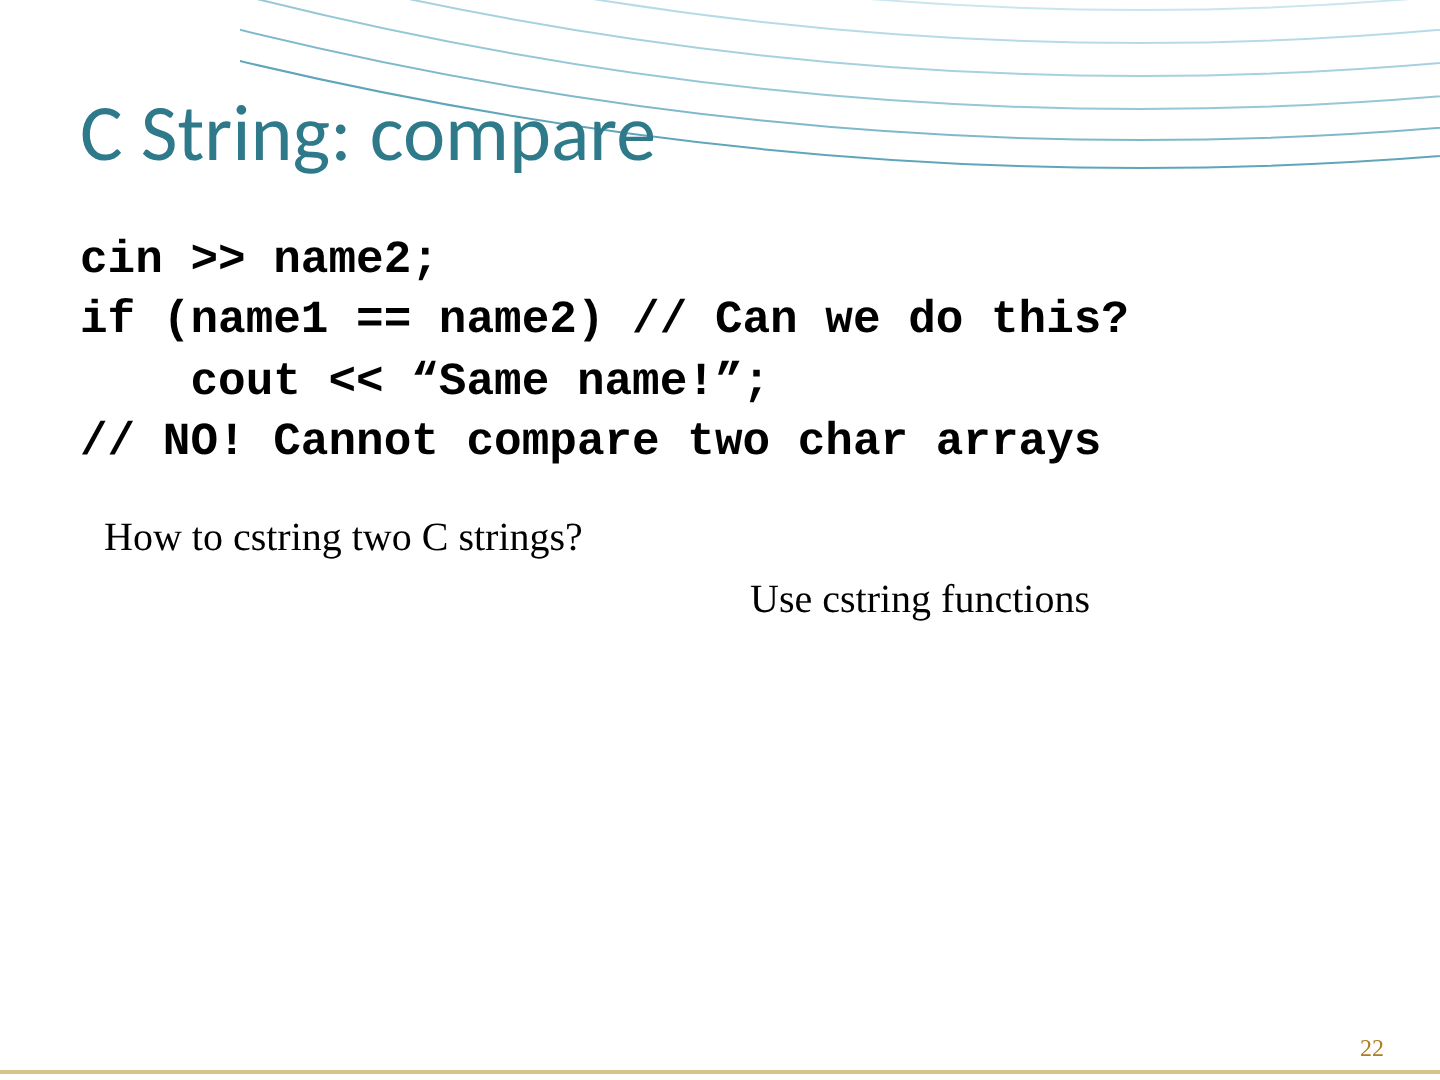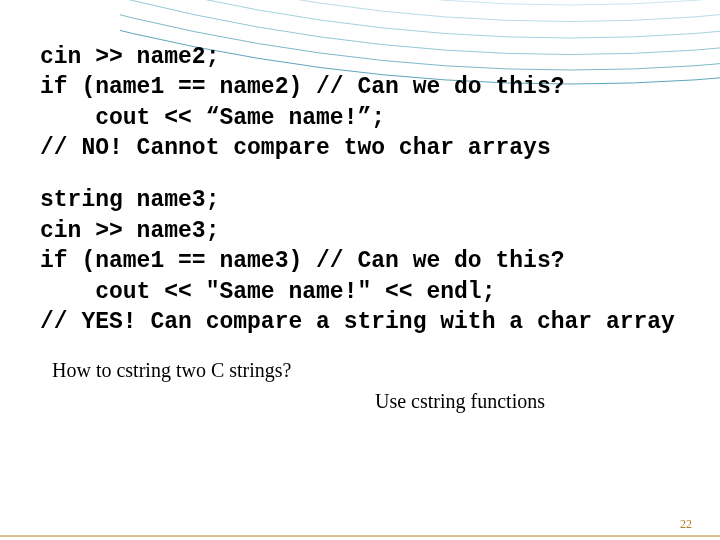--- a/index.html
+++ b/index.html
@@ -80,27 +80,23 @@
     <path d="M -50 10 Q 450 160 950 10" stroke="#c9e5ee" stroke-width="1" fill="none"></path>
     <path d="M -50 28 Q 450 175 950 28" stroke="#b7dbe6" stroke-width="1" fill="none"></path>
     <path d="M -50 46 Q 450 190 950 46" stroke="#a6d1de" stroke-width="1" fill="none"></path>
     <path d="M -50 64 Q 450 205 950 64" stroke="#95c7d6" stroke-width="1" fill="none"></path>
     <path d="M -50 82 Q 450 218 950 82" stroke="#7eb9cb" stroke-width="1" fill="none"></path>
     <path d="M -50 98 Q 450 230 950 98" stroke="#5fa5bb" stroke-width="1" fill="none"></path>
   </svg>
 </div>
 
 <div class="content">
+  <div class="title">C String: compare</div>
   <div class="code">cin &gt;&gt; name2;
 if (name1 == name2) // Can we do this?
     cout &lt;&lt; “Same name!”;
 // NO! Cannot compare two char arrays</div>
-  <div class="code">string name3;
-cin &gt;&gt; name3;
-if (name1 == name3) // Can we do this?
-    cout &lt;&lt; "Same name!" &lt;&lt; endl;
-// YES! Can compare a string with a char array</div>
   <div class="q">How to cstring two C strings?</div>
   <div class="answer">Use cstring functions</div>
 </div>
 
 <div class="page-num">22</div>
 <div class="baseline"></div>
 
 </body></html>

